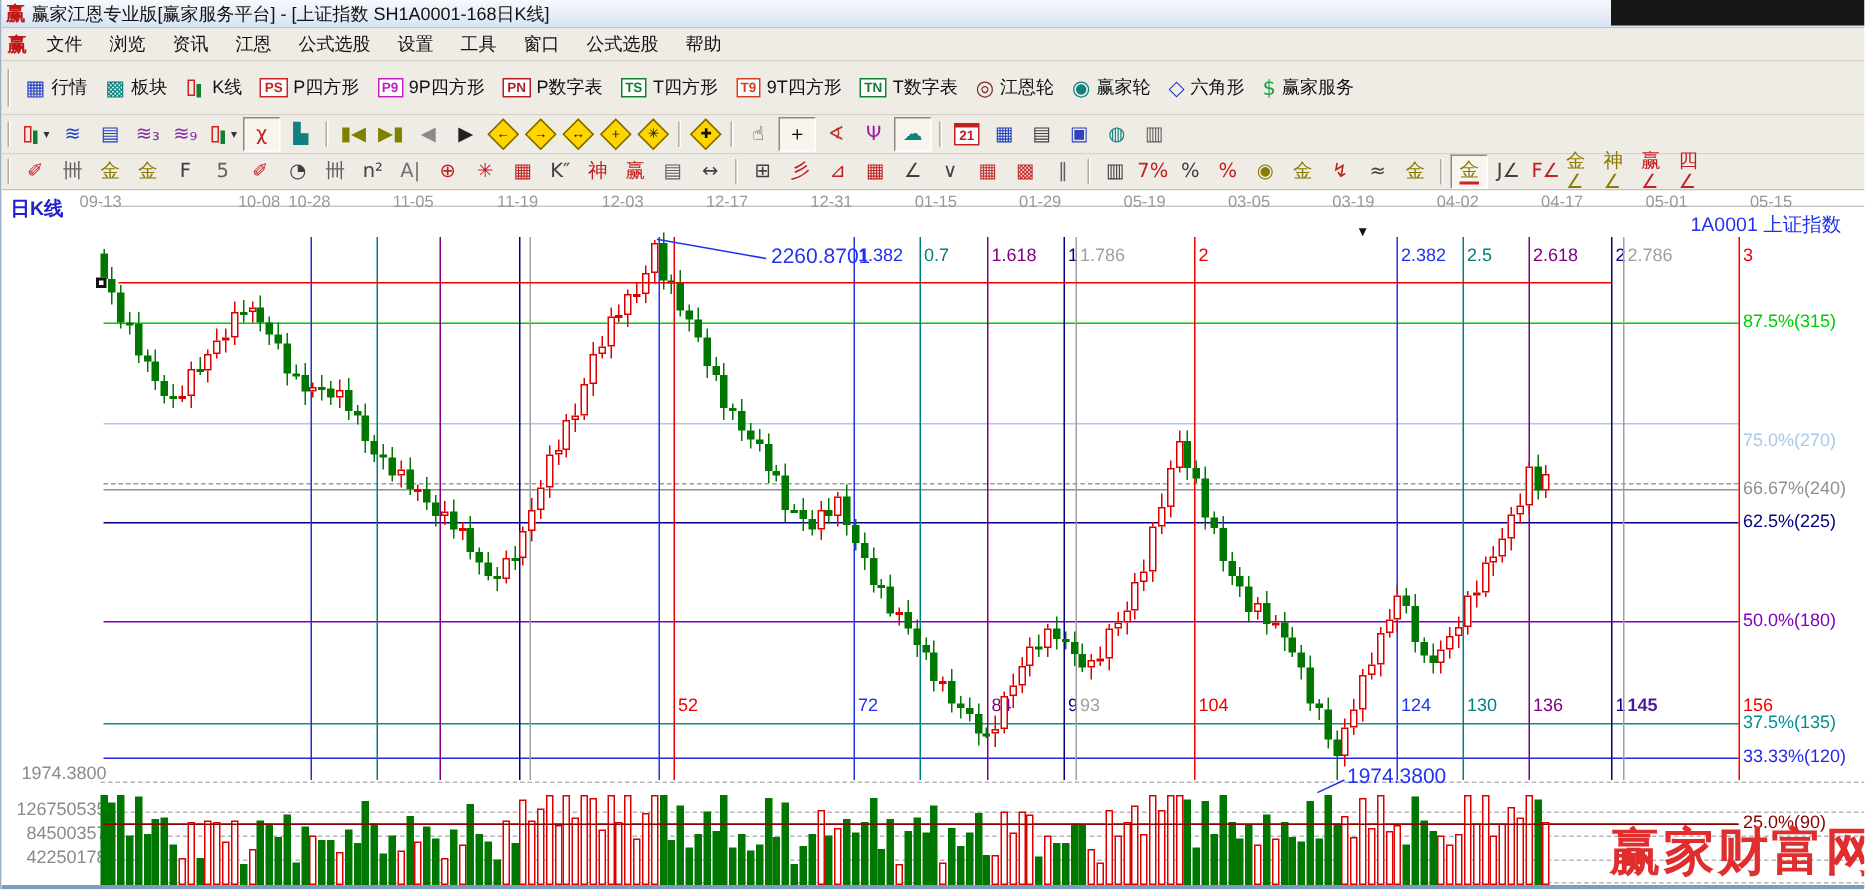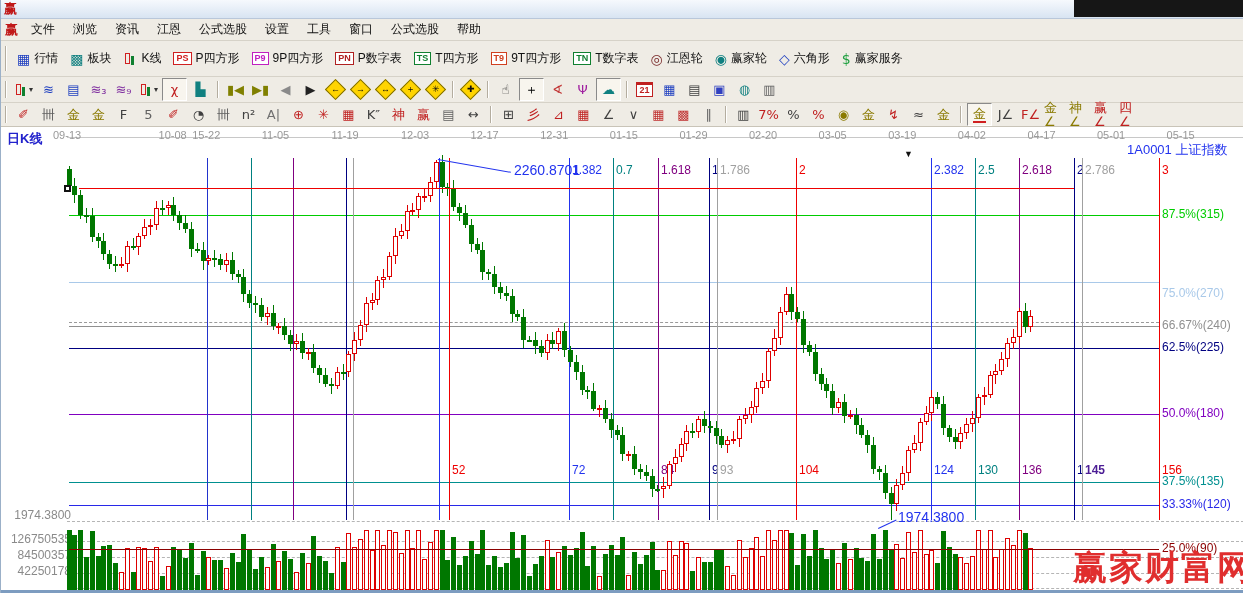--- a/index.html
+++ b/index.html
@@ -52,20 +52,21 @@
      font-family:"DejaVu Serif","Liberation Serif",serif;font-weight:bold;
      font-size:34px;letter-spacing:2px;white-space:nowrap;z-index:30;}
   #bottombar{position:absolute;left:0;top:590px;width:1243px;height:3px;background:#7d9cc0;}
 </style>
 </head>
 <body>
 
 <div id="app">
   <div id="titlebar">
     <span class="applogo">赢</span>
+    <span id="title-text">赢家江恩专业版[赢家服务平台] - [上证指数  SH1A0001-168日K线]</span>
     <div id="title-dark"></div>
   </div>
 
   <div id="menubar">
     <span class="applogo">赢</span>
   <span class="menu-item">文件</span>
       <span class="menu-item">浏览</span>
       <span class="menu-item">资讯</span>
       <span class="menu-item">江恩</span>
       <span class="menu-item">公式选股</span>
@@ -388,29 +389,29 @@
     </div>
 
   <div id="chart">
     <div class="abs" id="kline-label" style="left:6px;top:3px;color:#2222cc;font-size:13px;font-weight:bold;">日K线</div>
     <div class="abs" id="symbol-label" style="left:1126px;top:14px;color:#2233ee;font-size:13px;">1A0001  上证指数</div>
     <div class="abs" style="left:903px;top:22px;font-size:9px;color:#111;">▼</div>
     <div id="watermark">赢家财富网</div>
   <div class="hline" style="left: 66px; top: 10px; width: 1177px; border-color: rgb(200, 200, 200);"></div>
       <span class="date-label" style="left: 52px;">09-13</span>
       <span class="date-label" style="left: 121.6px; margin-left: 36px;">10-08</span>
-      <span class="date-label" style="left: 191.2px;">15-22</span>
+      <span class="date-label" style="left: 191.2px;">10-28</span>
       <span class="date-label" style="left: 260.8px;">11-05</span>
       <span class="date-label" style="left: 330.4px; text-align: right;">11-19</span>
       <span class="date-label" style="left: 400px;">12-03</span>
       <span class="date-label" style="left: 469.6px;">12-17</span>
       <span class="date-label" style="left: 539.2px;">12-31</span>
       <span class="date-label" style="left: 608.8px;">01-15</span>
       <span class="date-label" style="left: 678.4px;">01-29</span>
-      <span class="date-label" style="left: 748px;">02-20</span>
+      <span class="date-label" style="left: 748px;">05-19</span>
       <span class="date-label" style="left: 817.6px;">03-05</span>
       <span class="date-label" style="left: 887.2px;">03-19</span>
       <span class="date-label" style="left: 956.8px;">04-02</span>
       <span class="date-label" style="left: 1026.4px;">04-17</span>
       <span class="date-label" style="left: 1096px;">05-01</span>
       <span class="date-label" style="left: 1165.6px;">05-15</span>
       <div class="hline dash" style="left: 66px; top: 394px; width: 1177px; border-color: rgb(181, 181, 181);"></div>
       <div class="hline dash" style="left: 66px; top: 414px; width: 1177px; border-color: rgb(181, 181, 181);"></div>
       <div class="hline dash" style="left: 66px; top: 430px; width: 1177px; border-color: rgb(181, 181, 181);"></div>
       <div class="hline dash" style="left: 66px; top: 446px; width: 1177px; border-color: rgb(181, 181, 181);"></div>

